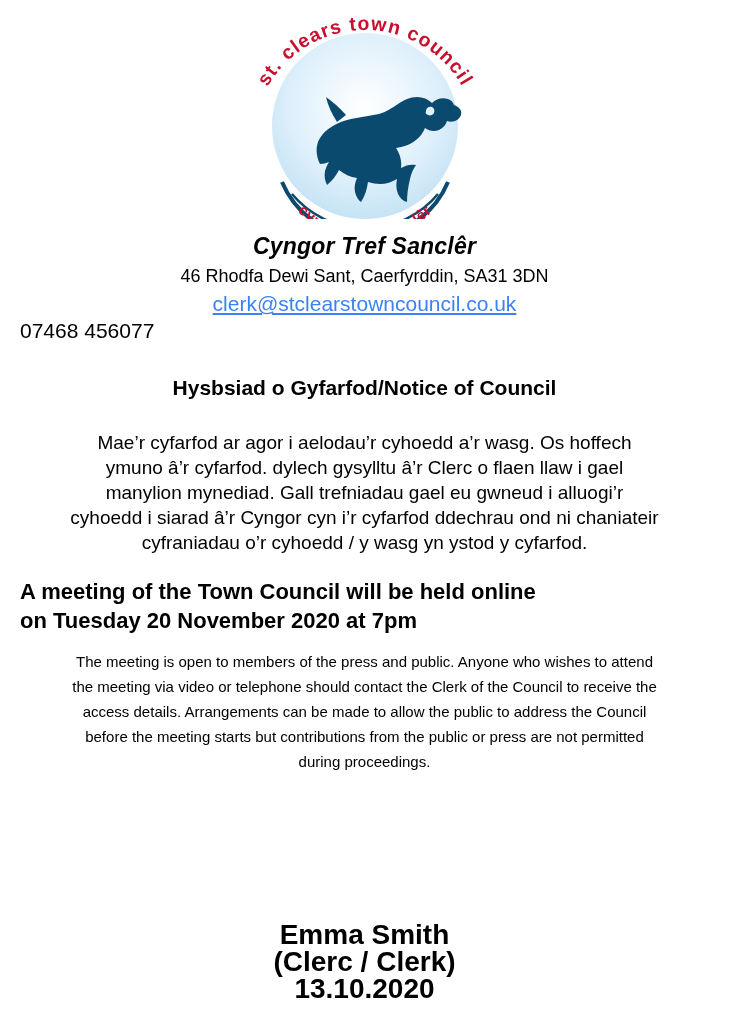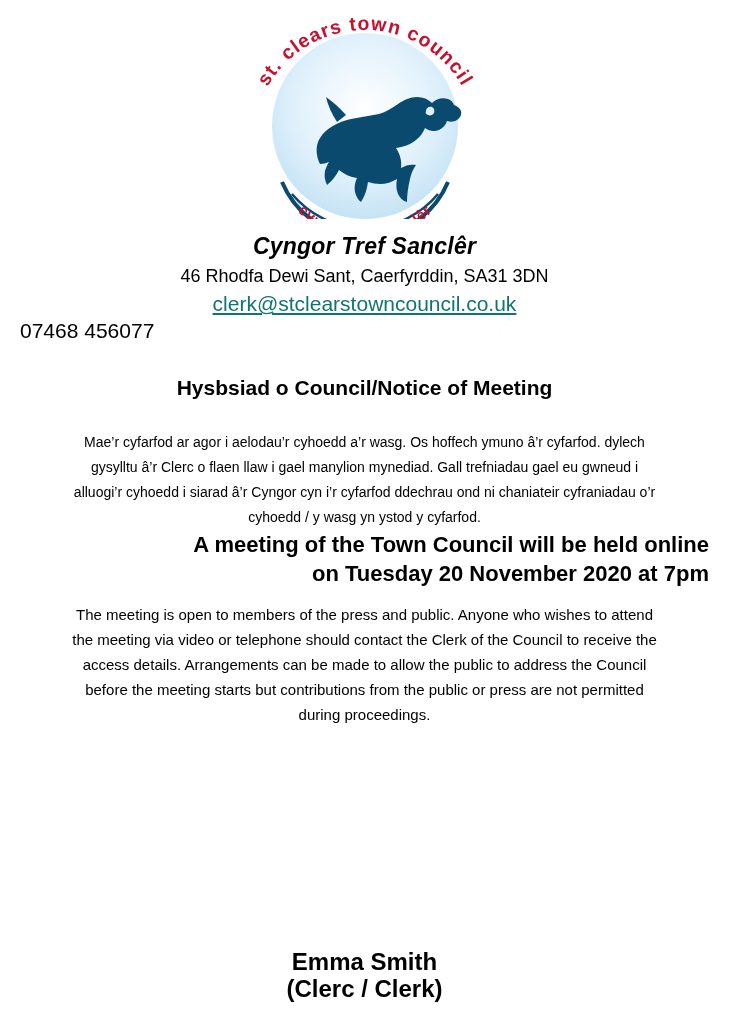--- a/index.html
+++ b/index.html
@@ -53,21 +53,21 @@
     font-size: 18px;
     line-height: 27px;
     margin-top: 4px;
   }
   .email {
     text-align: center;
     font-size: 21px;
     line-height: 27px;
   }
   .email a {
-    color: #0f766e;
+    color: #3b82f6;
     text-decoration: underline;
   }
   .phone {
     text-align: left;
     font-size: 21px;
     line-height: 27px;
   }
 
   
   .notice-title {
@@ -78,44 +78,45 @@
   }
   .welsh-meeting {
     text-align: center;
     font-weight: bold;
     font-size: 21px;
     line-height: 29px;
     margin-top: 30px;
   }
   .welsh-body {
     text-align: center;
-    font-size: 14px;
+    font-size: 19px;
     line-height: 25px;
     margin-top: 22px;
     padding: 0 48px;
   }
   .english-meeting {
-    text-align: right;
+    text-align: left;
     font-weight: bold;
     font-size: 22px;
     line-height: 29px;
+    margin-top: 22px;
   }
   .english-body {
     text-align: center;
     font-size: 15px;
     line-height: 25px;
     margin-top: 14px;
     padding: 0 48px;
   }
 
   
   .signature {
     text-align: center;
     font-weight: bold;
-    font-size: 24px;
+    font-size: 28px;
     line-height: 27px;
     position: absolute;
     left: 0;
     right: 0;
     bottom: 8px;
   }
 </style>
 </head>
 <body>
 
@@ -175,32 +176,33 @@
   </div>
 
   <div class="address">46 Rhodfa Dewi Sant, Caerfyrddin, SA31 3DN</div>
 
   <div class="email">
     <a href="#">clerk@stclearstowncouncil.co.uk</a>
   </div>
 
   <div class="phone">07468 456077</div>
 
-  <div class="notice-title">Hysbsiad o Council/Notice of Meeting</div>
+  <div class="notice-title">Hysbsiad o Gyfarfod/Notice of Council</div>
 
   <div class="welsh-meeting">
   </div>
 
   <div class="welsh-body">Mae’r cyfarfod ar agor i aelodau’r cyhoedd a’r wasg. Os hoffech ymuno â’r cyfarfod. dylech gysylltu â’r Clerc o flaen llaw i gael manylion mynediad. Gall trefniadau gael eu gwneud i alluogi’r cyhoedd i siarad â’r Cyngor cyn i’r cyfarfod ddechrau ond ni chaniateir cyfraniadau o’r cyhoedd / y wasg yn ystod y cyfarfod.</div>
 
   <div class="english-meeting">
     <div>A meeting of the Town Council will be held online</div>
     <div>on Tuesday 20 November 2020 at 7pm</div>
   </div>
 
   <div class="english-body">The meeting is open to members of the press and public. Anyone who wishes to attend the meeting via video or telephone should contact the Clerk of the Council to receive the access details. Arrangements can be made to allow the public to address the Council before the meeting starts but contributions from the public or press are not permitted during proceedings.</div>
 
   <div class="signature">
     <div>Emma Smith</div>
     <div>(Clerc / Clerk)</div>
+    <div>13.10.2020</div>
   </div>
 
 </div>
 
 </body></html>

